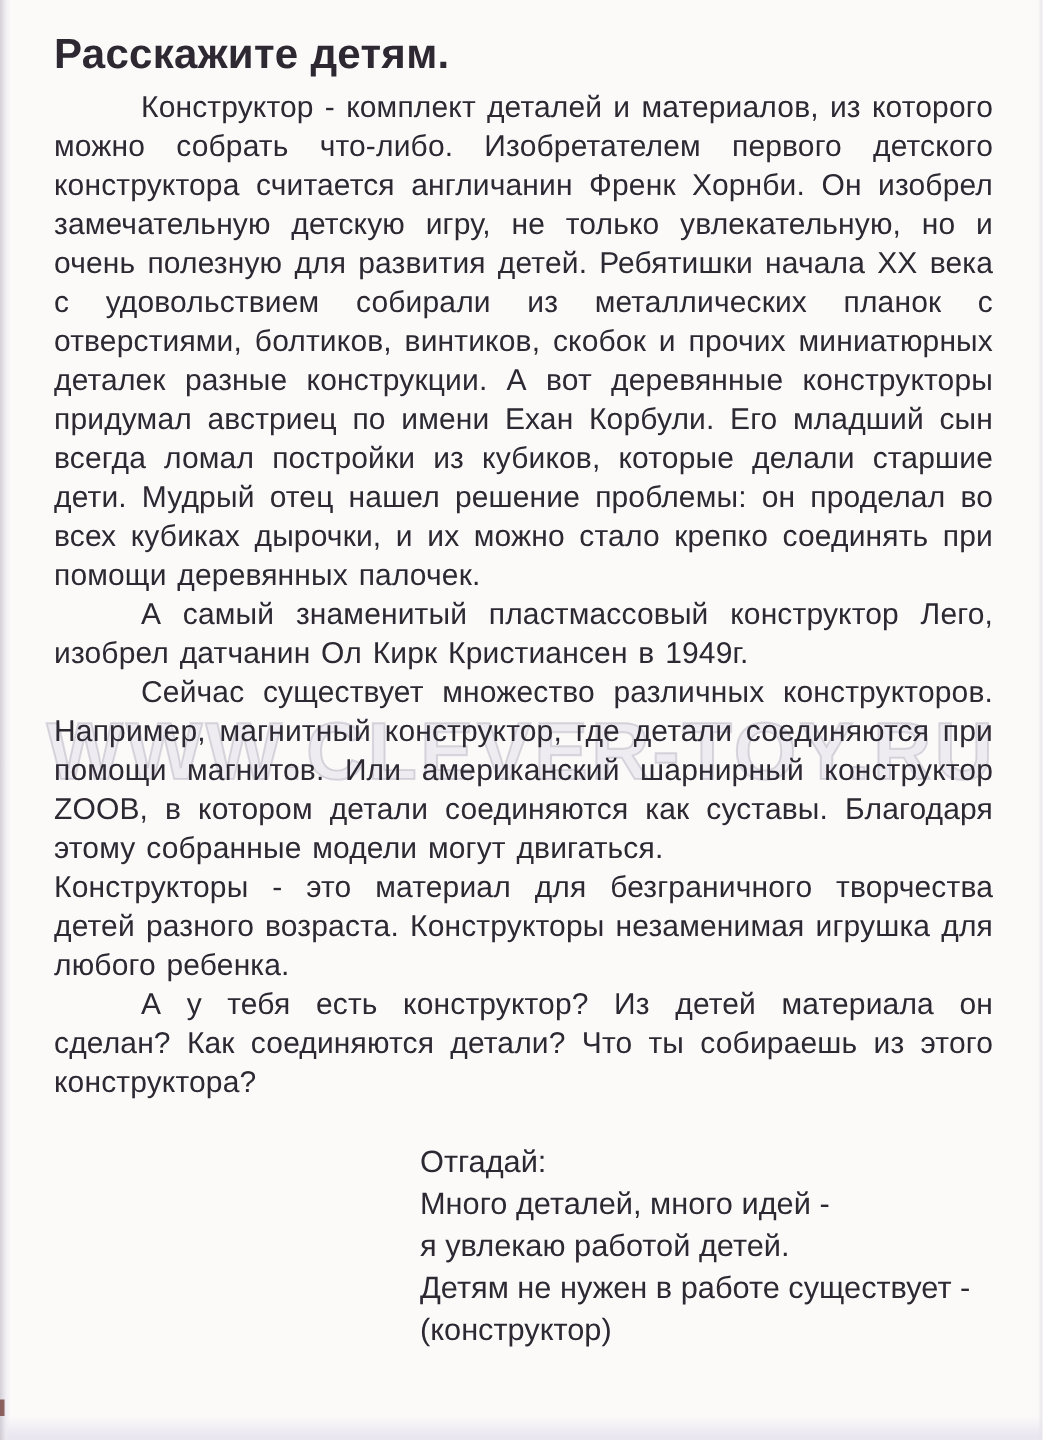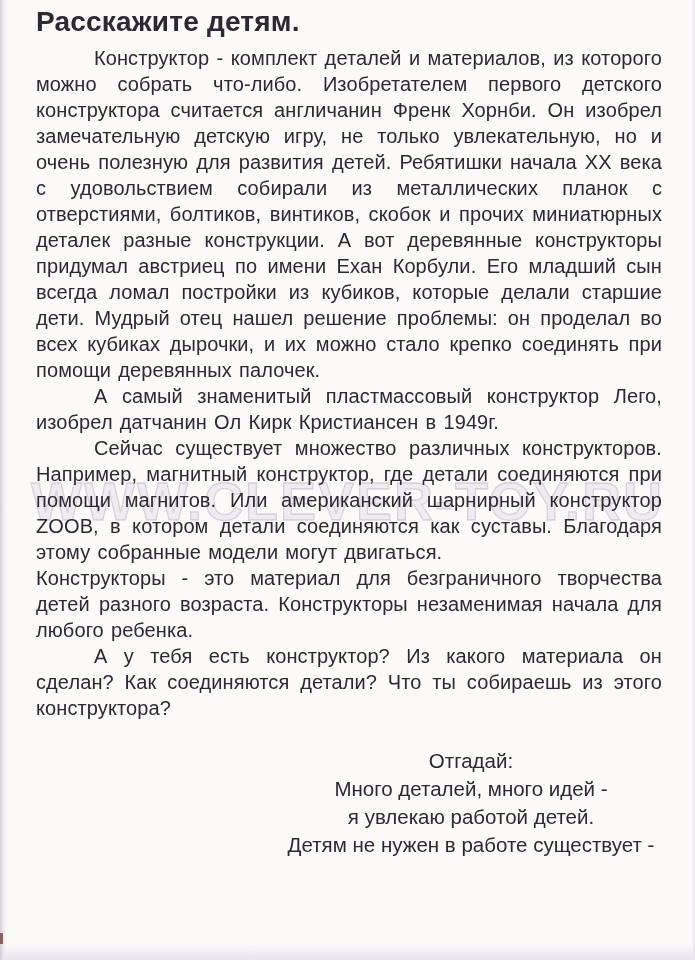--- a/index.html
+++ b/index.html
@@ -47,21 +47,21 @@
     color: rgba(206, 200, 214, 0.30);
     -webkit-text-stroke: 1.3px rgba(165, 157, 176, 0.38);
     text-shadow: 0 1px 1px rgba(255,255,255,0.6);
     z-index: 0;
     user-select: none;
   }
 
   .sheet {
     position: absolute;
     left: 36px;
-    top: 6px;
+    top: 20px;
     width: 626px;
     z-index: 1;
   }
   .title {
     margin: 0 0 7px 0;
     font-size: 28px;
     font-weight: 600;
     letter-spacing: .2px;
   }
   .body-text p {
@@ -72,44 +72,45 @@
     letter-spacing: .1px;
     word-spacing: 1.5px;
   }
   .body-text p.indent { text-indent: 58px; }
 
   .riddle {
     margin-top: 26px;
     margin-left: 244px;
     font-size: 20.5px;
     line-height: 28px;
-    text-align: center;
+    text-align: left;
   }
   .riddle div { white-space: nowrap; }
 </style>
 </head>
 <body>
 
 <div class="edge-left"></div>
 <div class="edge-bottom"></div>
 <div class="edge-right"></div>
 <div class="speck"></div>
 
 <div class="watermark">WWW.CLEVER-TOY.RU</div>
 
 <div class="sheet">
   <h1 class="title">Расскажите детям.</h1>
 
   <div class="body-text">
     <p class="indent">Конструктор - комплект деталей и материалов, из которого можно собрать что-либо. Изобретателем первого детского конструктора считается англичанин Френк Хорнби. Он изобрел замечательную детскую игру, не только увлекательную, но и очень полезную для развития детей. Ребятишки начала XX века с удовольствием собирали из металлических планок с отверстиями, болтиков, винтиков, скобок и прочих миниатюрных деталек разные конструкции. А вот деревянные конструкторы придумал австриец по имени Ехан Корбули. Его младший сын всегда ломал постройки из кубиков, которые делали старшие дети. Мудрый отец нашел решение проблемы: он проделал во всех кубиках дырочки, и их можно стало крепко соединять при помощи деревянных палочек.</p>
     <p class="indent">А самый знаменитый пластмассовый конструктор Лего, изобрел датчанин Ол Кирк Кристиансен в 1949г.</p>
     <p class="indent">Сейчас существует множество различных конструкторов. Например, магнитный конструктор, где детали соединяются при помощи магнитов. Или американский шарнирный конструктор ZOOB, в котором детали соединяются как суставы. Благодаря этому собранные модели могут двигаться.</p>
-    <p>Конструкторы - это материал для безграничного творчества детей разного возраста. Конструкторы незаменимая начала для любого ребенка.</p>
-    <p class="indent">А у тебя есть конструктор? Из какого материала он сделан? Как соединяются детали? Что ты собираешь из этого конструктора?</p>
+    <p>Конструкторы - это материал для безграничного творчества детей разного возраста. Конструкторы незаменимая игрушка для любого ребенка.</p>
+    <p class="indent">А у тебя есть конструктор? Из детей материала он сделан? Как соединяются детали? Что ты собираешь из этого конструктора?</p>
   </div>
 
   <div class="riddle">
     <div>Отгадай:</div>
     <div>Много деталей, много идей -</div>
     <div>я увлекаю работой детей.</div>
     <div>Детям не нужен в работе существует -</div>
+    <div>(конструктор)</div>
   </div>
 </div>
 
 </body></html>

